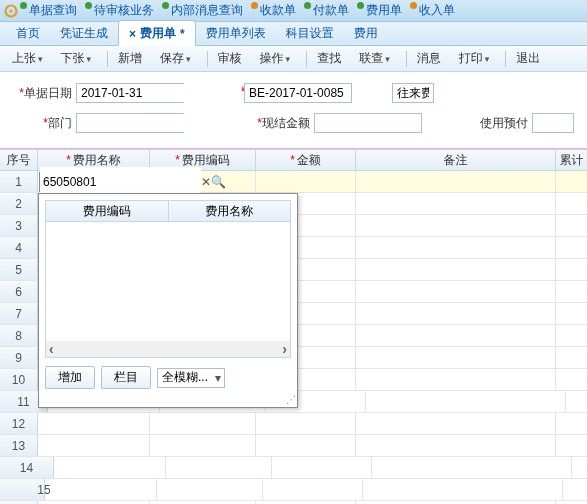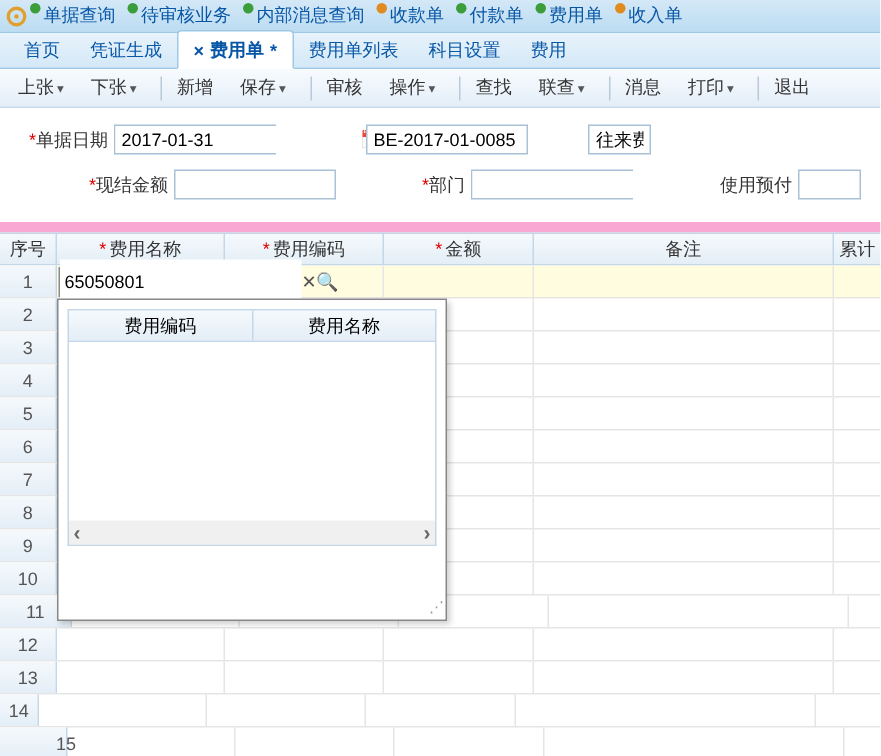--- a/index.html
+++ b/index.html
@@ -7,21 +7,21 @@
 .top-menu{height:22px;background:linear-gradient(#d4e8f7,#bcdcf2);display:flex;align-items:center;padding:0 4px;border-bottom:1px solid #9ec8e6}
 .gear{width:14px;height:14px;margin-right:2px;display:inline-flex;align-items:center;justify-content:center}
 .top-item{display:flex;align-items:flex-start;margin-right:8px;color:#0857a6;cursor:pointer}
 .dot{width:7px;height:7px;border-radius:50%;margin-right:2px;display:inline-block}
 .tab-bar{height:24px;background:linear-gradient(#e8f3fb,#d4e8f7);display:flex;align-items:flex-end;padding:0 6px;border-bottom:1px solid #9ec8e6}
 .tab{padding:4px 10px 3px;color:#0857a6;cursor:pointer;display:flex;align-items:center;gap:4px}
 .tab.active{background:#fff;border:1px solid #9ec8e6;border-bottom:1px solid #fff;margin-bottom:-1px;border-radius:3px 3px 0 0;font-weight:bold}
 .toolbar{height:26px;background:linear-gradient(#f8fbfe,#e3eef8);display:flex;align-items:center;padding:0 6px;border-bottom:1px solid #c4d7e8}
 .tb-btn{padding:2px 6px;color:#333;cursor:pointer;display:flex;align-items:center;gap:2px;margin-right:6px}
 .tb-sep{width:1px;height:16px;background:#b8cad9;margin:0 4px}
-.form-area{padding:8px 6px;background:#fff;border-bottom:7px solid #f9a8d4}
+.form-area{padding:8px 6px;background:#fff;border-bottom:1px solid #f9a8d4}
 .form-row{display:flex;align-items:center;height:26px;margin-bottom:4px}
 .form-cell{display:flex;align-items:center;margin-right:20px}
 .fld-lbl{width:70px;text-align:right;color:#333;padding-right:4px}
 .req{color:#d00}
 .fld-inp{width:108px;height:20px;border:1px solid #a8c1d6;padding:0 4px;background:#fff}
 .fld-wrap{display:flex;align-items:center;border:1px solid #a8c1d6;background:#000000;height:20px;width:108px}
 .fld-wrap input{border:none;flex:1;height:18px;padding:0 4px;outline:none}
 .cal-ico{width:16px;height:16px;display:inline-flex;align-items:center;justify-content:center;cursor:pointer;color:#5a8ab8}
 .grid-head{display:flex;background:linear-gradient(#f5f9fc,#e4eef7);border-top:1px solid #c4d7e8;border-bottom:1px solid #c4d7e8;height:22px}
 .gh{border-right:1px solid #c4d7e8;display:flex;align-items:center;justify-content:center;color:#333}
@@ -129,29 +129,29 @@
         </div>
     </div>
     <div class="form-cell" style="margin-left:40px">
       <input class="fld-inp" value="BE-2017-01-0085" style="">
     </div>
     <div class="form-cell" style="margin-left:20px">
       <input class="fld-inp" style="width: 42px;" value="往来费用">
     </div>
   </div>
   <div class="form-row">
-    <div class="form-cell" style="margin-left:40px">
-      <div class="fld-lbl"><span class="req">*</span><span>现结金额</span></div>
-      <input class="fld-inp" style="">
-    </div>
     <div class="form-cell">
       <div class="fld-lbl"><span class="req">*</span><span>部门</span></div>
       <div class="fld-wrap">
           <input style="">
         </div>
+    </div>
+    <div class="form-cell" style="margin-left:40px">
+      <div class="fld-lbl"><span class="req">*</span><span>现结金额</span></div>
+      <input class="fld-inp" style="">
     </div>
     <div class="form-cell" style="margin-left:20px">
       <div class="fld-lbl"><span>使用预付</span></div>
       <input class="fld-inp" style="width: 42px;">
     </div>
   </div>
 </div>
 
 <div class="grid-head">
   <div class="gh" style="width:38px">序号</div>
@@ -277,21 +277,21 @@
       </div>
       <div class="gr">
         <div class="gc rownum" style="width: 38px;">13</div>
         <div class="gc" style="width: 112px;"></div>
         <div class="gc" style="width: 106px;"></div>
         <div class="gc" style="width: 100px;"></div>
         <div class="gc" style="width: 200px;"></div>
         <div class="gc" style="flex: 1 1 0%; border-right: none;"></div>
       </div>
       <div class="gr">
-        <div class="gc rownum" style="width: 26px; text-align: right;">14</div>
+        <div class="gc rownum" style="width: 54px; text-align: right;">14</div>
         <div class="gc" style="width: 112px;"></div>
         <div class="gc" style="width: 106px;"></div>
         <div class="gc" style="width: 100px;"></div>
         <div class="gc" style="width: 200px;"></div>
         <div class="gc" style="flex: 1 1 0%; border-right: none;"></div>
       </div>
       <div class="gr">
         <div class="gc rownum" style="width: 38px; padding-left: 44px;">15</div>
         <div class="gc" style="width: 112px;"></div>
         <div class="gc" style="width: 106px;"></div>
@@ -313,15 +313,20 @@
     <div class="pop-head">
       <div>费用编码</div>
       <div>费用名称</div>
     </div>
     <div class="pop-list">
       <div class="pop-scroll">
         <span>‹</span>
         <span>›</span>
       </div>
     </div>
+    <div class="pop-foot">
+      <button class="pop-btn">增加</button>
+      <button class="pop-btn">栏目</button>
+      <div class="pop-sel">全模糊...</div>
+    </div>
     <div class="resize">⋰</div>
   </div>
 </div>
 
 </body></html>

